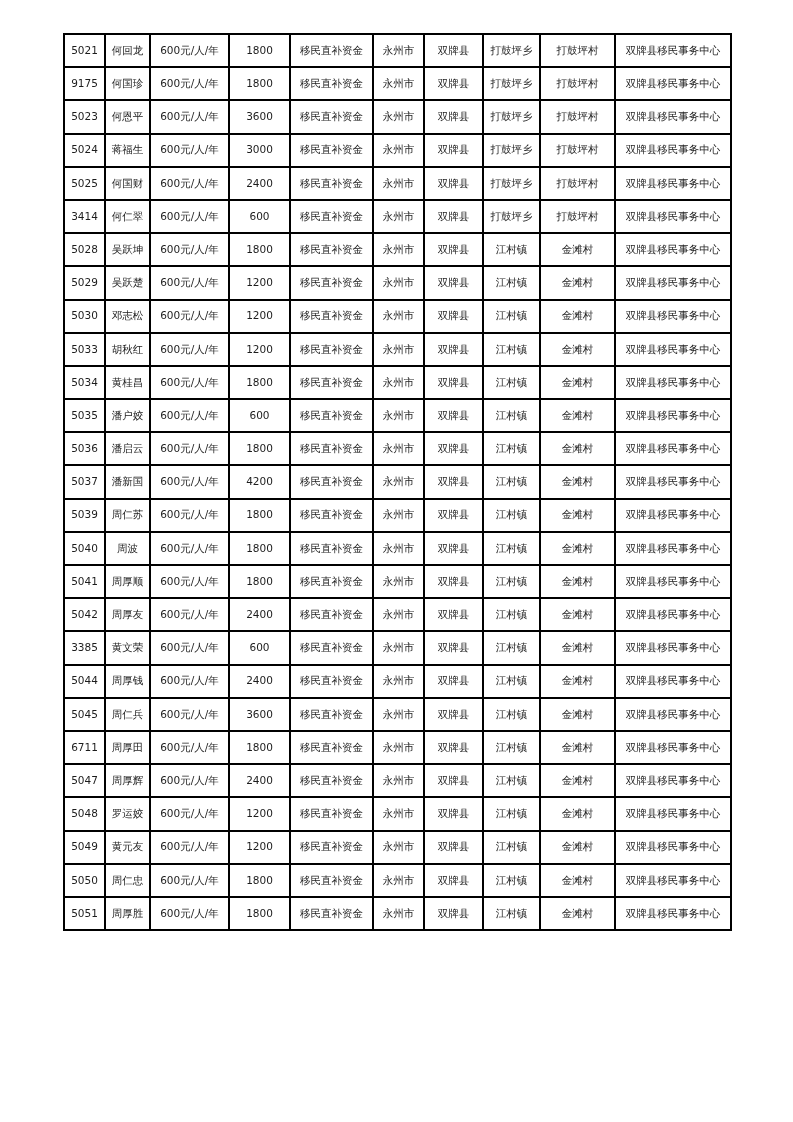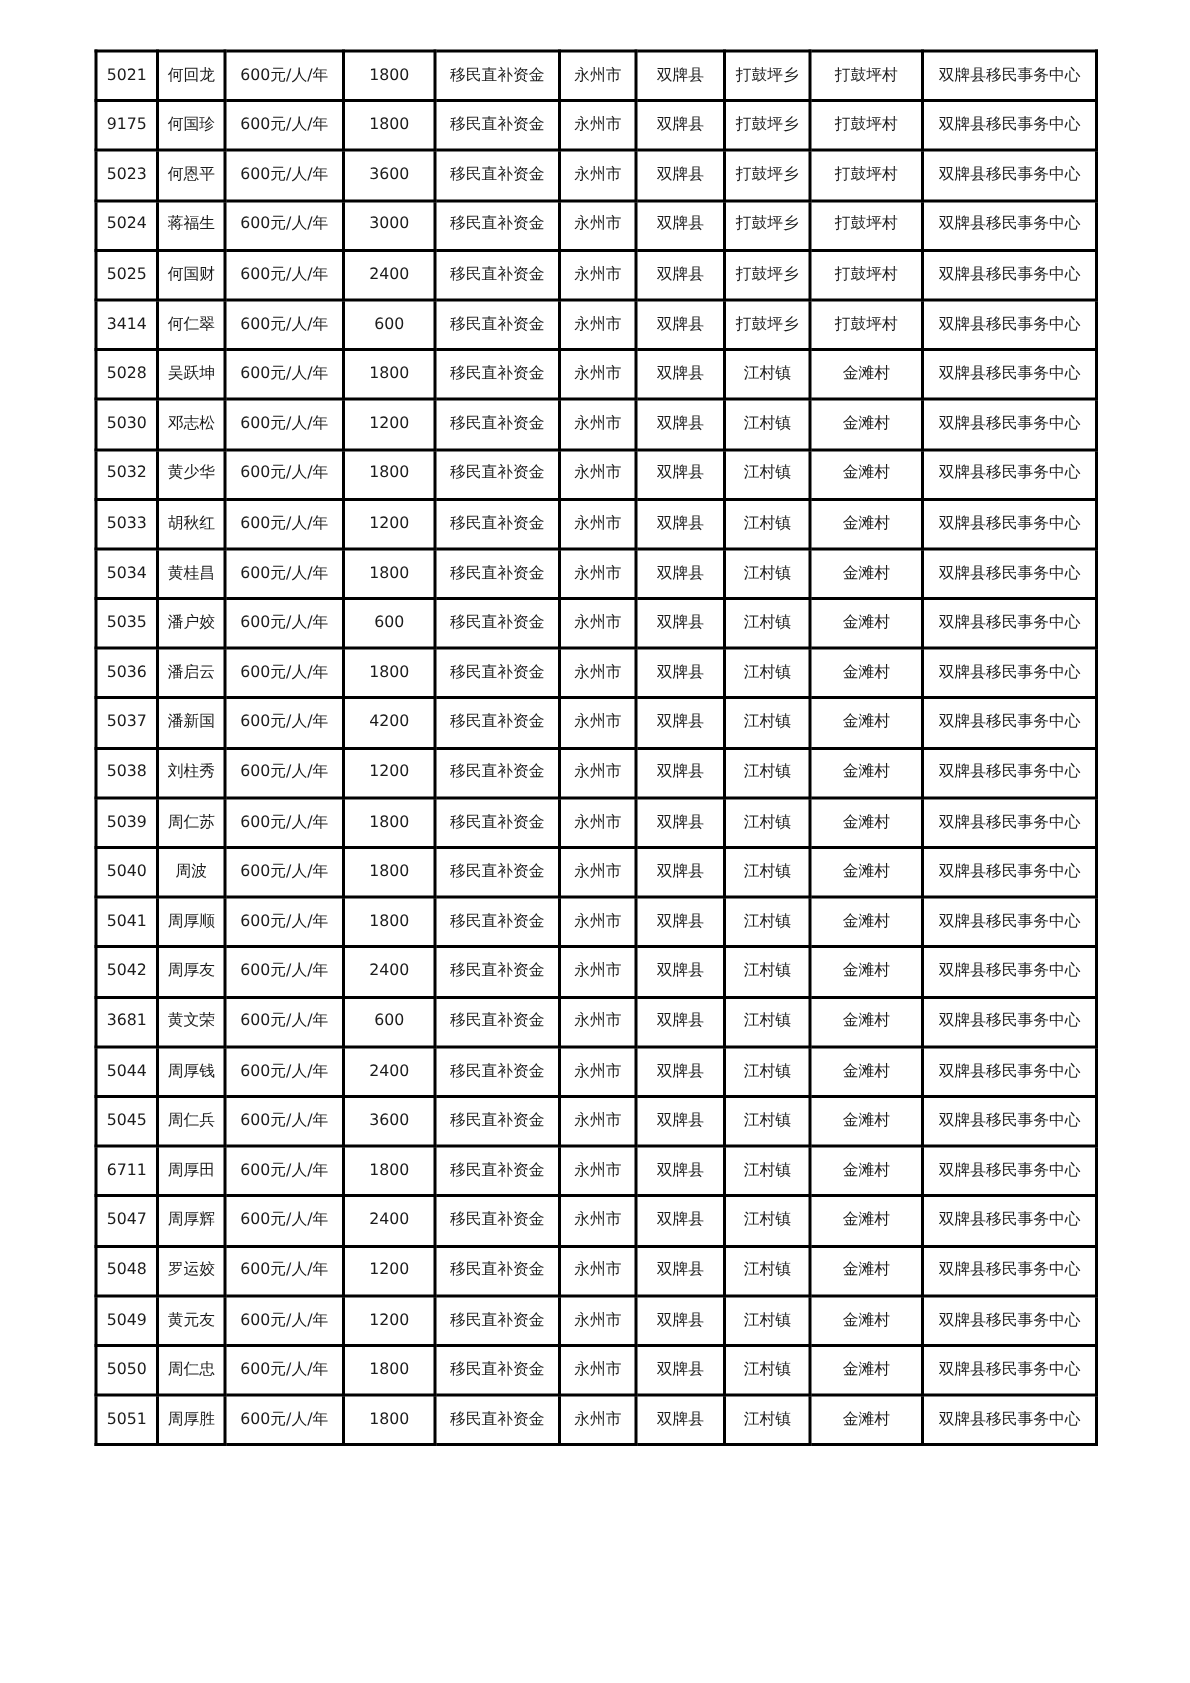--- a/index.html
+++ b/index.html
@@ -138,44 +138,44 @@
           <td>600元/人/年</td>
           <td>1800</td>
           <td>移民直补资金</td>
           <td>永州市</td>
           <td>双牌县</td>
           <td>江村镇</td>
           <td>金滩村</td>
           <td>双牌县移民事务中心</td>
         </tr>
         <tr>
+          <td>5029</td>
+          <td>吴跃楚</td>
+          <td>600元/人/年</td>
+          <td>1200</td>
+          <td>移民直补资金</td>
+          <td>永州市</td>
+          <td>双牌县</td>
+          <td>江村镇</td>
+          <td>金滩村</td>
+          <td>双牌县移民事务中心</td>
+        </tr>
+        <tr>
           <td>5030</td>
           <td>邓志松</td>
           <td>600元/人/年</td>
           <td>1200</td>
           <td>移民直补资金</td>
           <td>永州市</td>
           <td>双牌县</td>
           <td>江村镇</td>
           <td>金滩村</td>
           <td>双牌县移民事务中心</td>
         </tr>
         <tr>
-          <td>5032</td>
-          <td>黄少华</td>
-          <td>600元/人/年</td>
-          <td>1800</td>
-          <td>移民直补资金</td>
-          <td>永州市</td>
-          <td>双牌县</td>
-          <td>江村镇</td>
-          <td>金滩村</td>
-          <td>双牌县移民事务中心</td>
-        </tr>
-        <tr>
           <td>5033</td>
           <td>胡秋红</td>
           <td>600元/人/年</td>
           <td>1200</td>
           <td>移民直补资金</td>
           <td>永州市</td>
           <td>双牌县</td>
           <td>江村镇</td>
           <td>金滩村</td>
           <td>双牌县移民事务中心</td>
@@ -222,32 +222,20 @@
           <td>600元/人/年</td>
           <td>4200</td>
           <td>移民直补资金</td>
           <td>永州市</td>
           <td>双牌县</td>
           <td>江村镇</td>
           <td>金滩村</td>
           <td>双牌县移民事务中心</td>
         </tr>
         <tr>
-          <td>5038</td>
-          <td>刘柱秀</td>
-          <td>600元/人/年</td>
-          <td>1200</td>
-          <td>移民直补资金</td>
-          <td>永州市</td>
-          <td>双牌县</td>
-          <td>江村镇</td>
-          <td>金滩村</td>
-          <td>双牌县移民事务中心</td>
-        </tr>
-        <tr>
           <td>5039</td>
           <td>周仁苏</td>
           <td>600元/人/年</td>
           <td>1800</td>
           <td>移民直补资金</td>
           <td>永州市</td>
           <td>双牌县</td>
           <td>江村镇</td>
           <td>金滩村</td>
           <td>双牌县移民事务中心</td>
@@ -282,21 +270,21 @@
           <td>600元/人/年</td>
           <td>2400</td>
           <td>移民直补资金</td>
           <td>永州市</td>
           <td>双牌县</td>
           <td>江村镇</td>
           <td>金滩村</td>
           <td>双牌县移民事务中心</td>
         </tr>
         <tr>
-          <td>3681</td>
+          <td>3385</td>
           <td>黄文荣</td>
           <td>600元/人/年</td>
           <td>600</td>
           <td>移民直补资金</td>
           <td>永州市</td>
           <td>双牌县</td>
           <td>江村镇</td>
           <td>金滩村</td>
           <td>双牌县移民事务中心</td>
         </tr>

